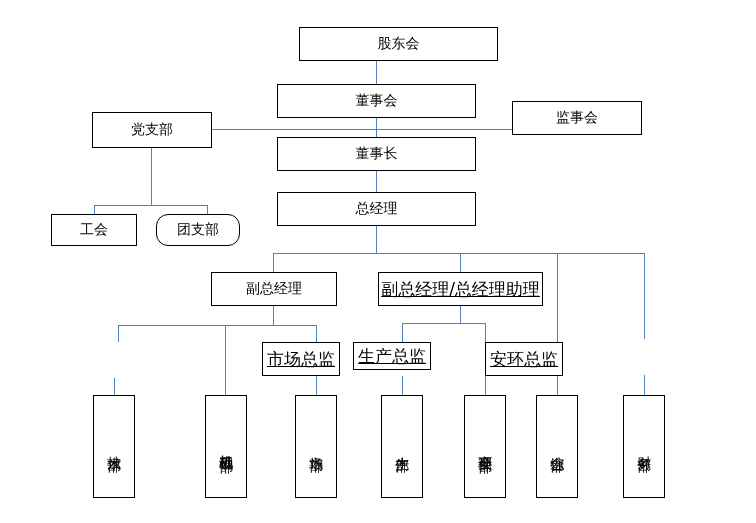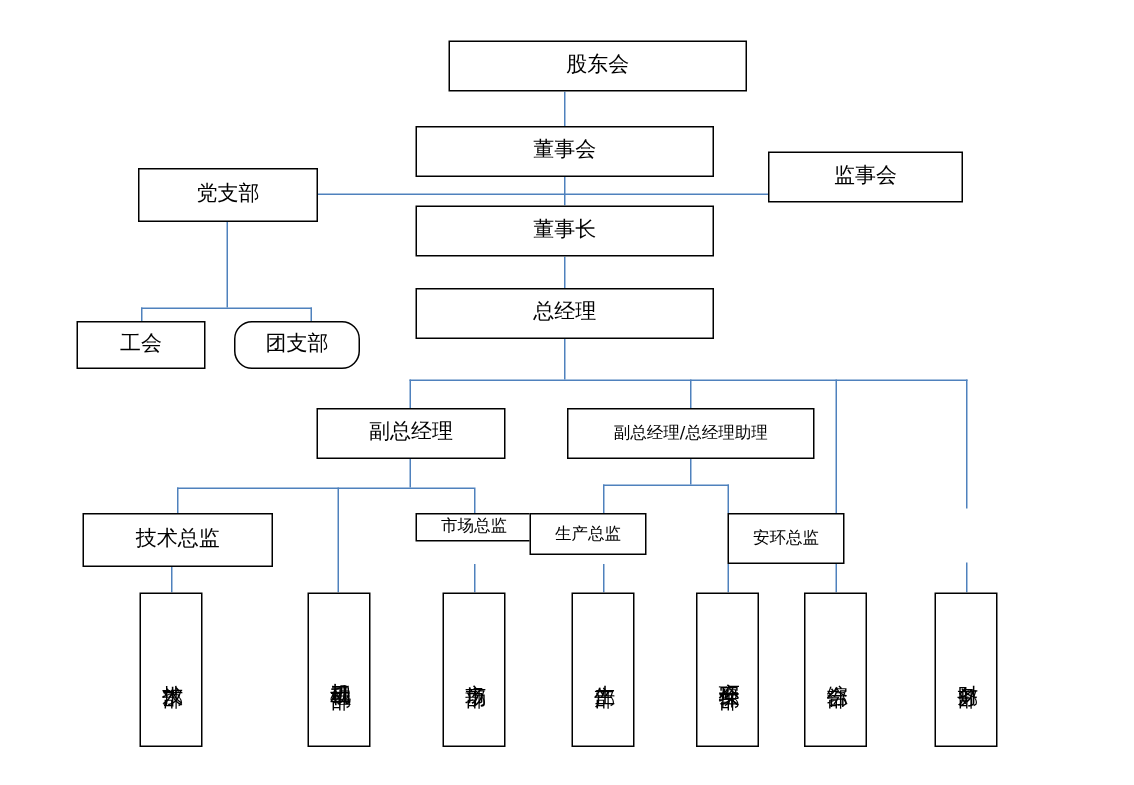--- a/index.html
+++ b/index.html
@@ -32,21 +32,22 @@
     z-index: 3;
     white-space: nowrap;
   }
   .node.vert {
     writing-mode: vertical-rl;
     text-orientation: upright;
     letter-spacing: 1px;
     white-space: nowrap;
   }
   .node.small {
-    font-size: 11px;
+    font-size: 17px;
+    text-decoration: underline;
   }
   .conn {
     position: absolute;
     background: #4f81bd;
     z-index: 1;
   }
   .conn.h {
     height: 1px;
   }
   .conn.v {
@@ -112,23 +113,22 @@
   <div class="node" style="left:51px; top:214px; width:86px; height:32px;">工会</div>
 
   <div class="node" style="left:156px; top:214px; width:84px; height:32px;border-radius:12px;">团支部</div>
 
   <div class="node" style="left:277px; top:192px; width:199px; height:34px;">总经理</div>
 
   <div class="node" style="left:211px; top:272px; width:126px; height:34px;">副总经理</div>
 
   <div class="node small" style="left:378px; top:272px; width:165px; height:34px;">副总经理/总经理助理</div>
 
-  <div class="node" style="left:55px; top:342px; width:127px; height:36px;">技术总监</div>
 
-  <div class="node small" style="left:277px; top:342px; width:78px; height:19px;">市场总监</div>
+  <div class="node small" style="left:262px; top:342px; width:78px; height:34px;">市场总监</div>
 
   <div class="node small" style="left:353px; top:342px; width:78px; height:28px;">生产总监</div>
 
   <div class="node small" style="left:446px; top:342px; width:78px; height:34px;margin-left:39px;">安环总监</div>
 
 
   <div class="node vert" style="left:93px; top:395px; width:42px; height:103px;">技术部</div>
 
   <div class="node vert" style="left:205px; top:395px; width:42px; height:103px;">机动工程部</div>
 

